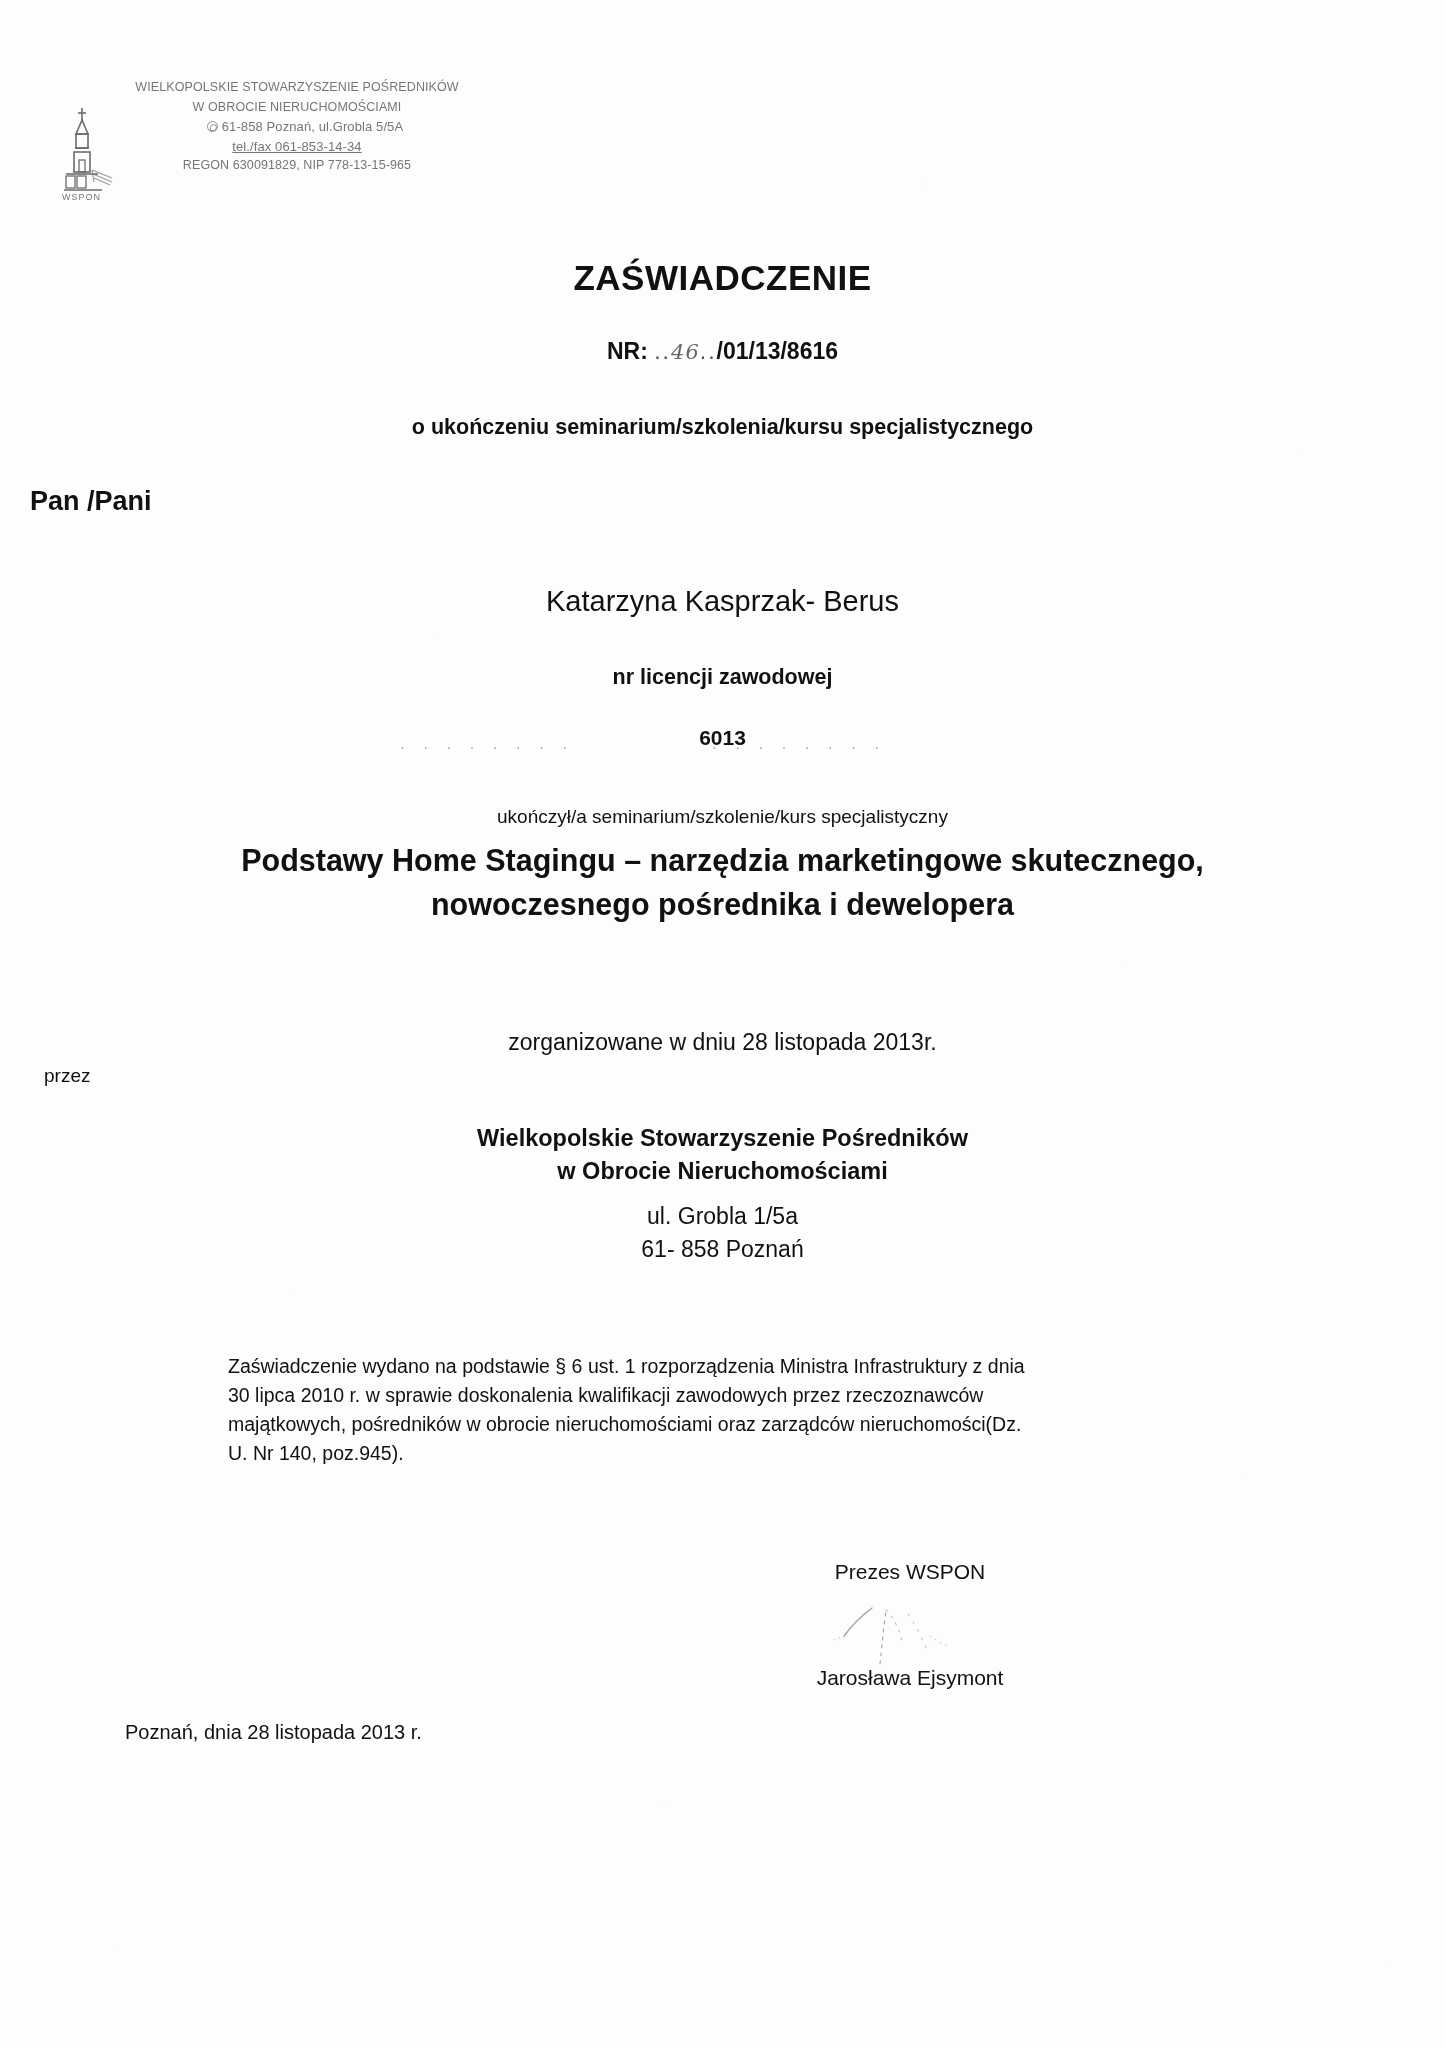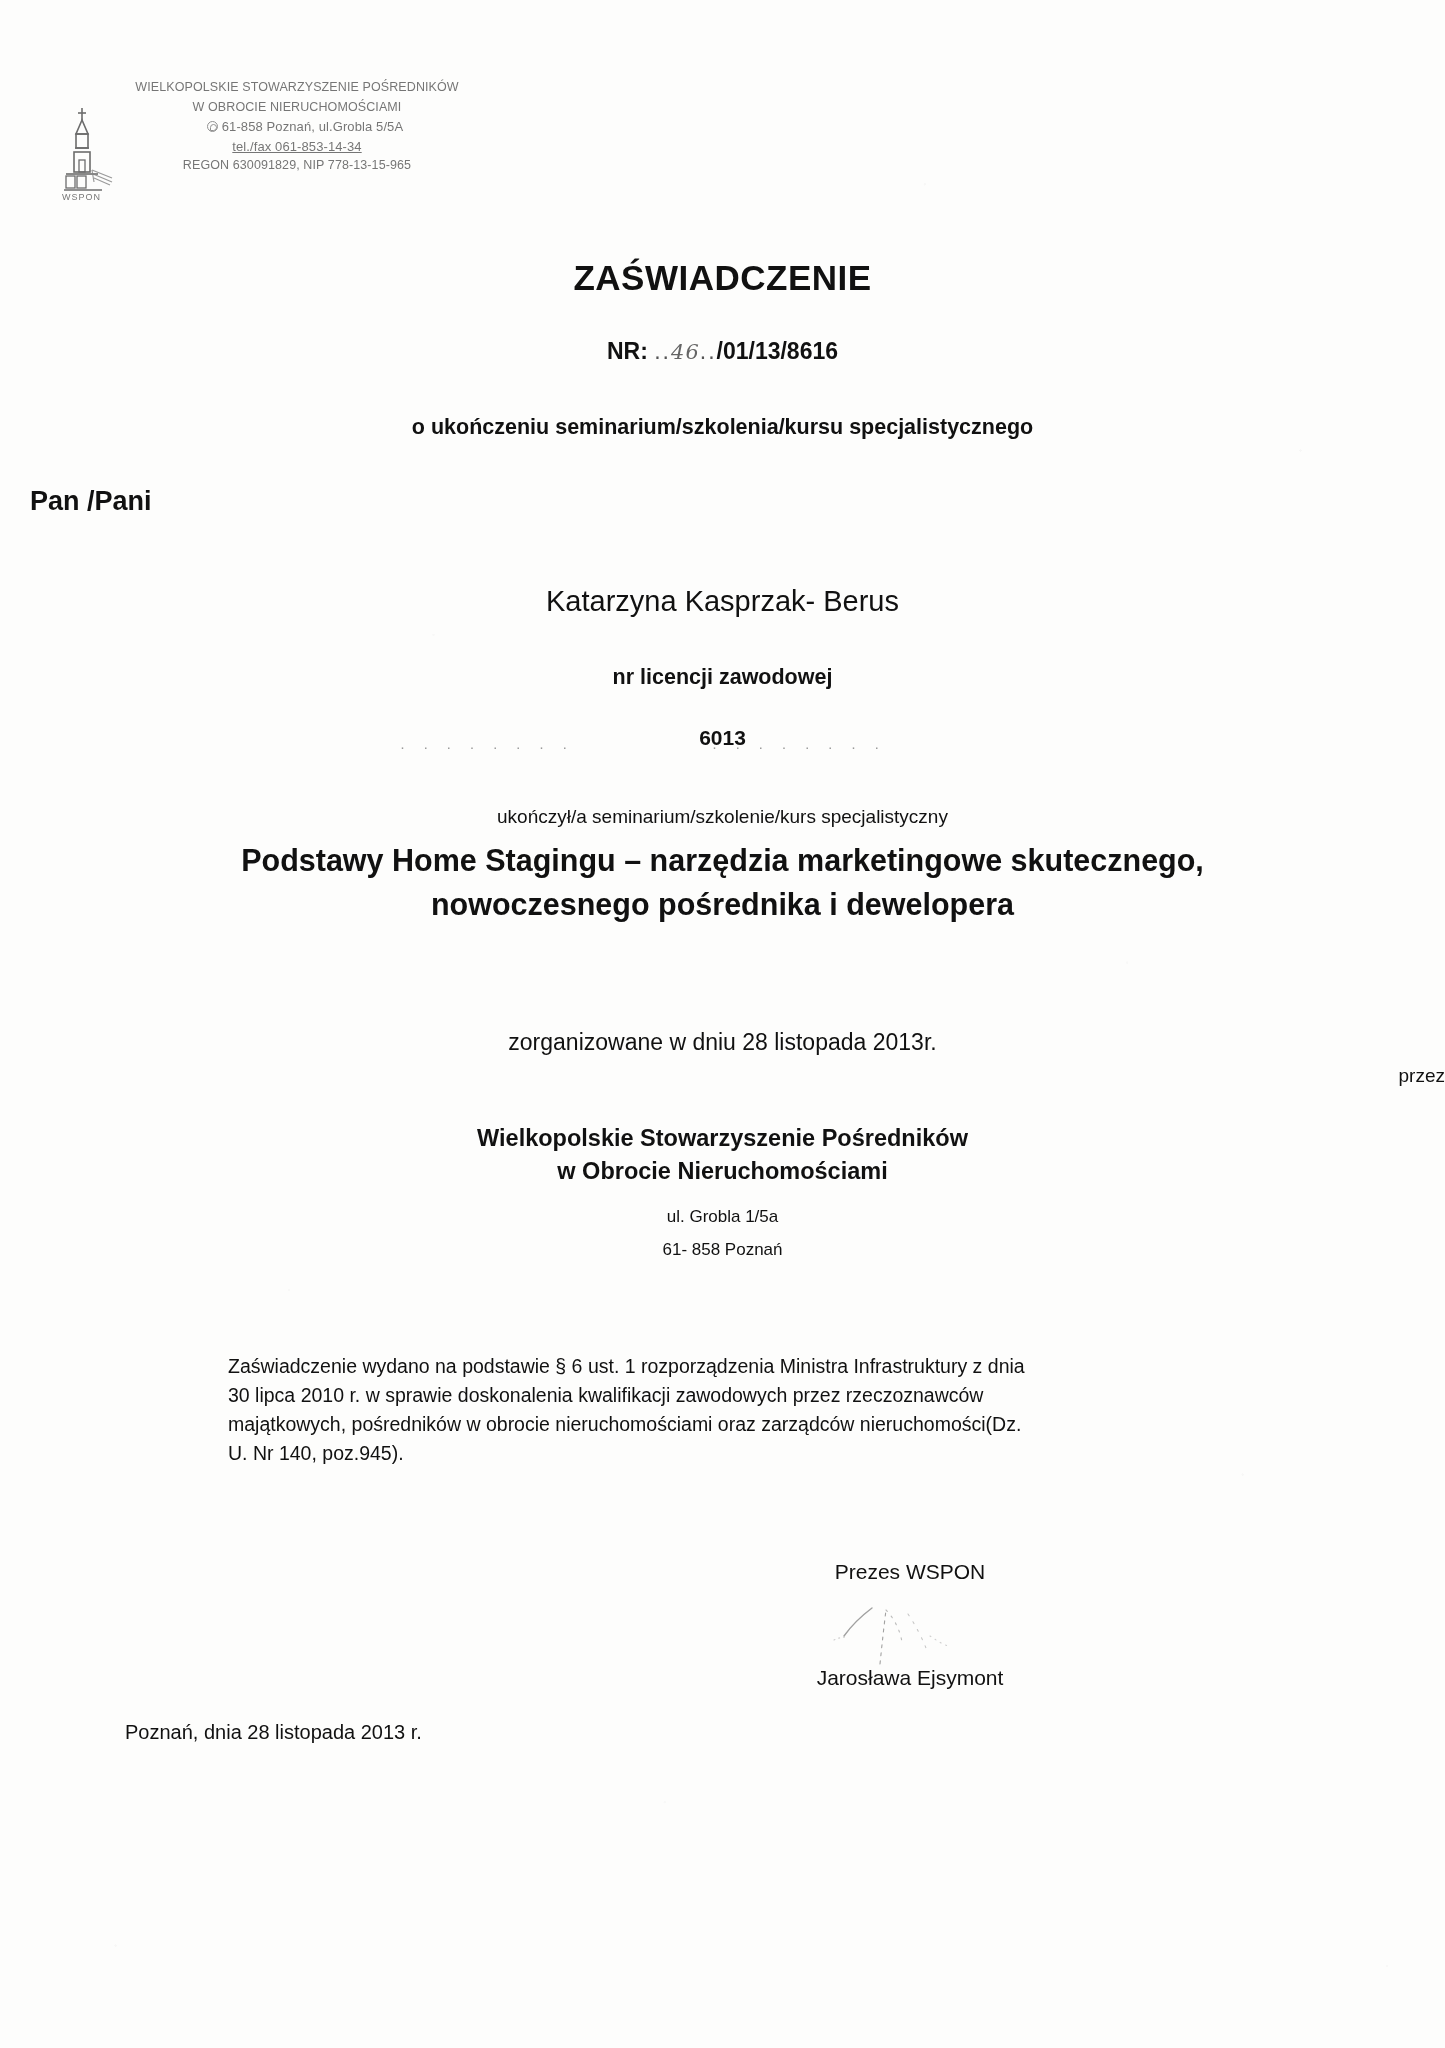--- a/index.html
+++ b/index.html
@@ -153,33 +153,34 @@
     line-height: 44px;
     padding: 0 170px;
   }
   .organized {
     position: absolute; left: 0; right: 0; top: 1029px;
     text-align: center;
     font-size: 23px;
   }
   .przez {
     position: absolute; left: 0; right: 0; top: 1065px;
-    text-align: right;
+    text-align: left;
     font-size: 19px;
+    padding-left: 44px;
   }
   .org-name {
     position: absolute; left: 0; right: 0; top: 1122px;
     text-align: center;
     font-size: 23.5px; font-weight: bold;
     line-height: 33px;
   }
   .org-address {
     position: absolute; left: 0; right: 0; top: 1200px;
     text-align: center;
-    font-size: 17px; line-height: 33px;
+    font-size: 23px; line-height: 33px;
   }
 
   .legal {
     position: absolute; left: 228px; top: 1352px;
     width: 800px;
     font-size: 19.5px;
     line-height: 29px;
     text-align: left;
   }
 

